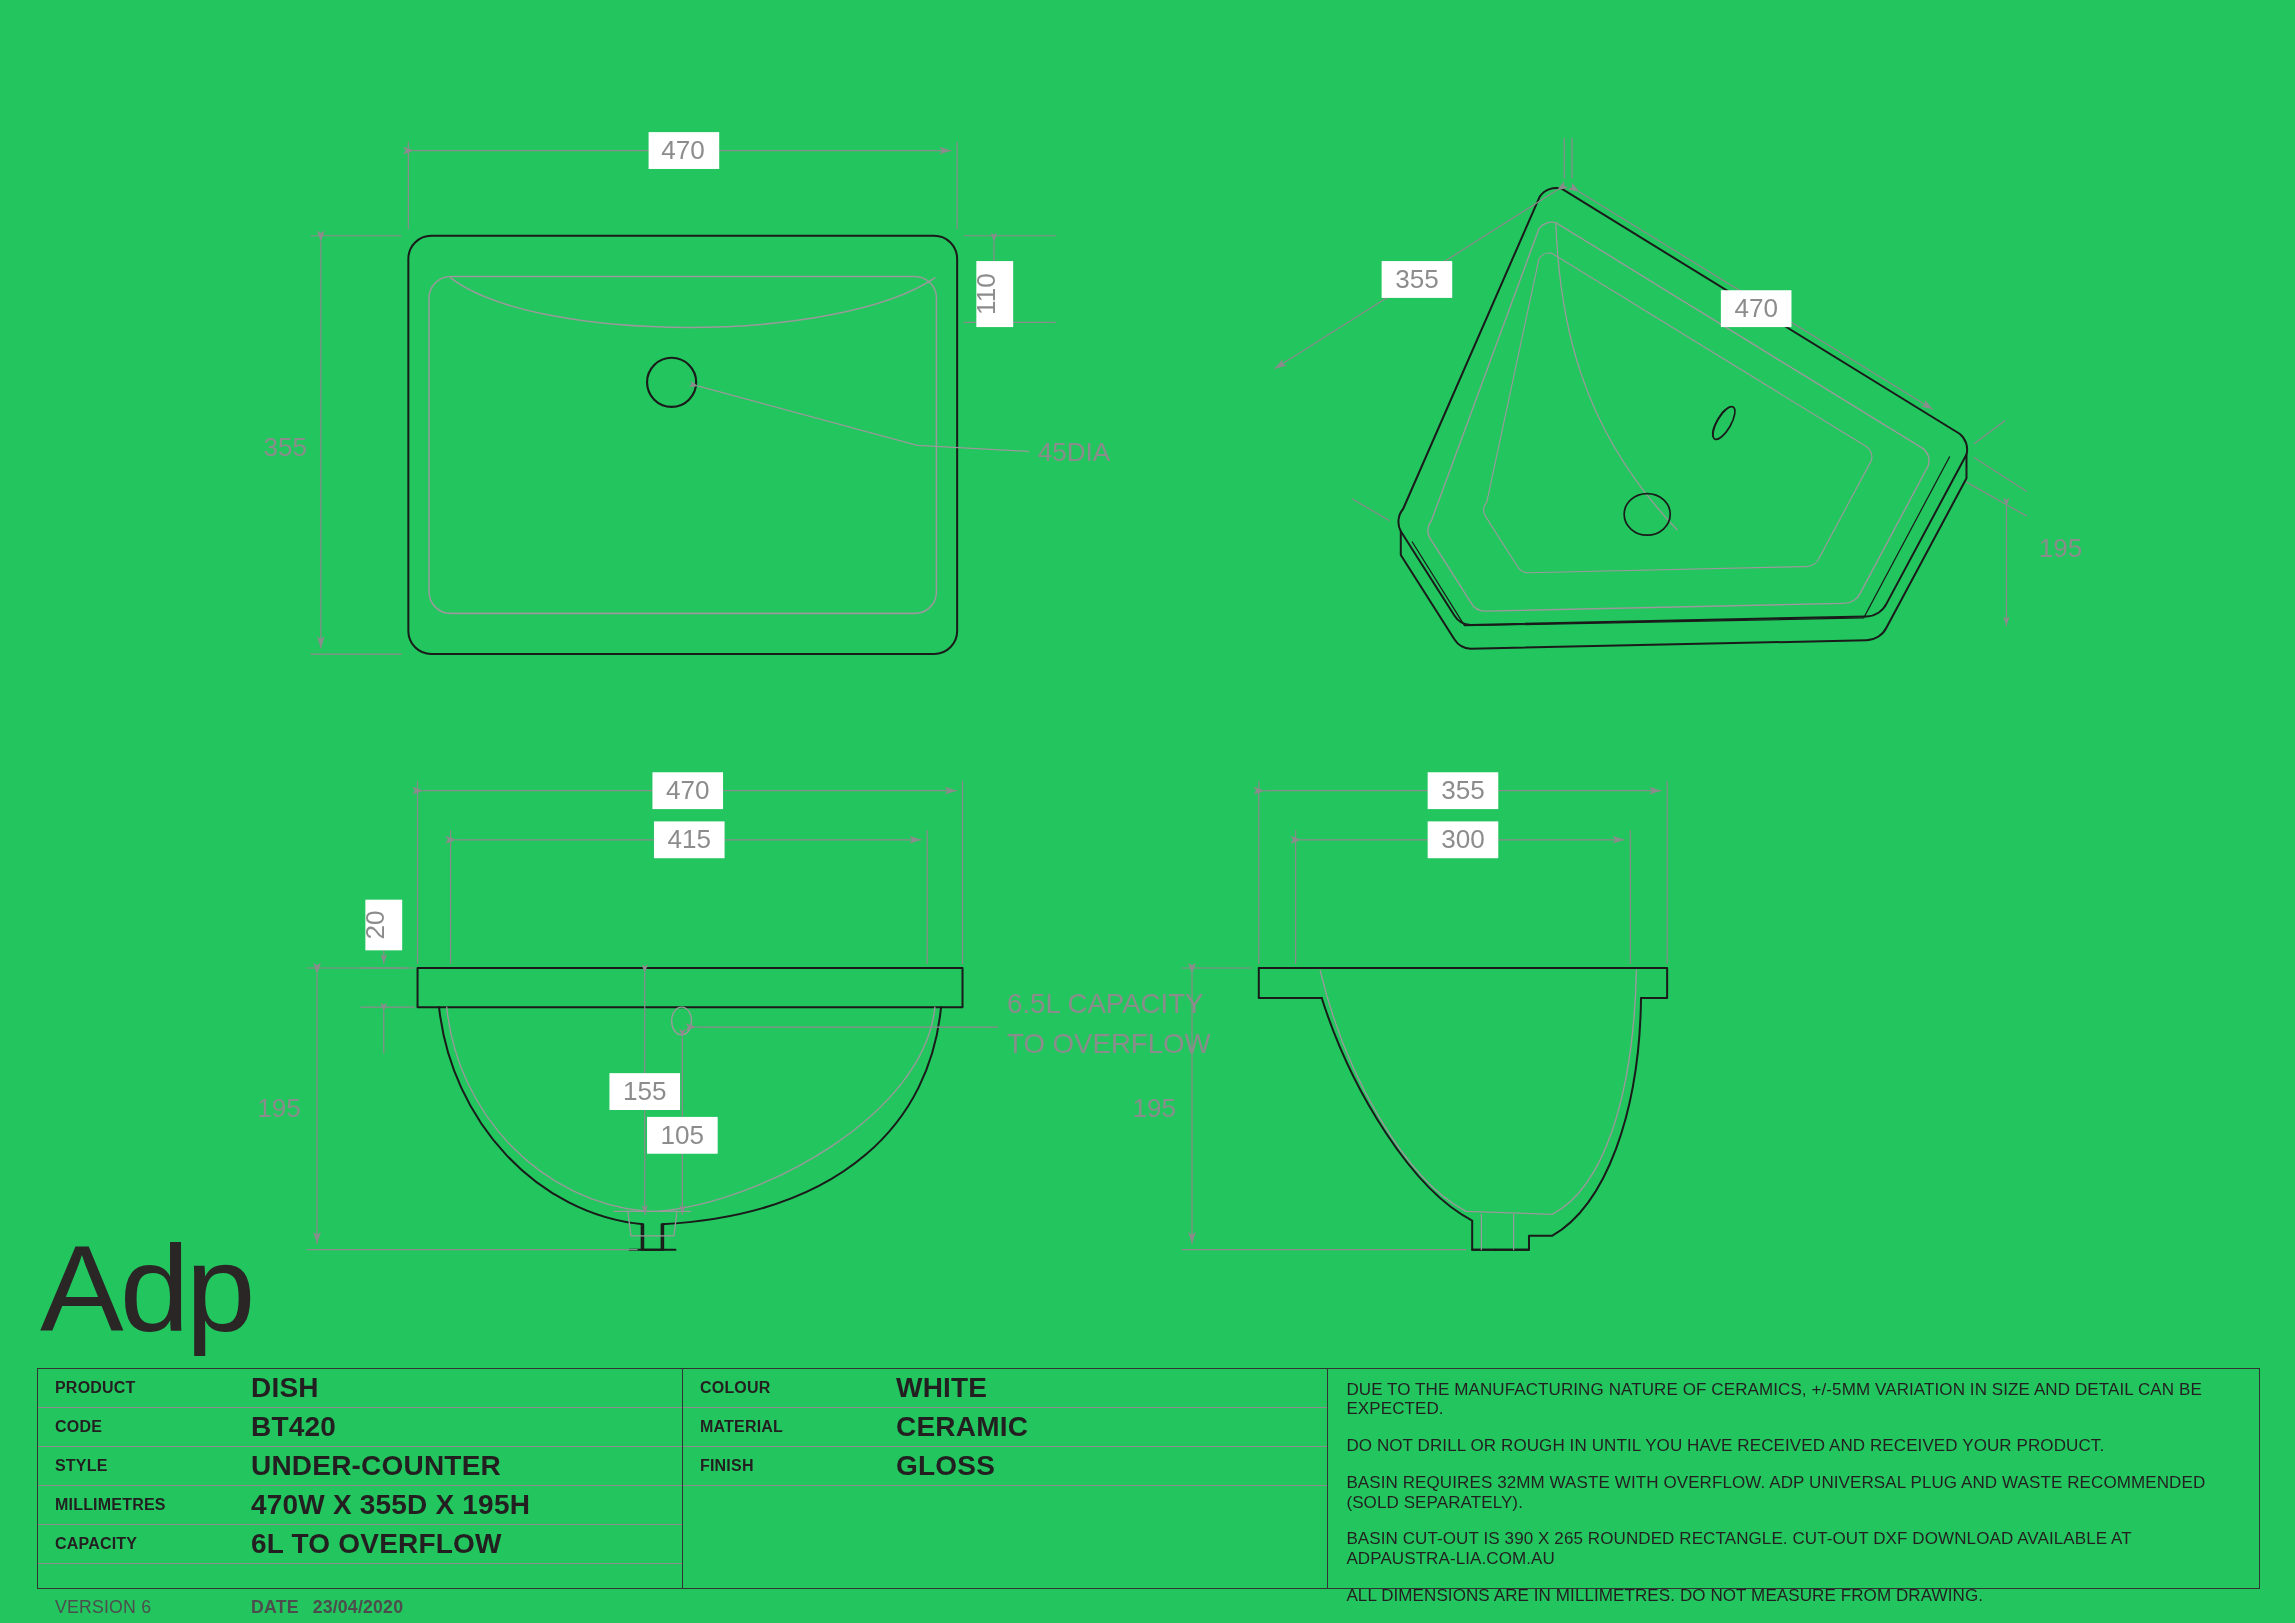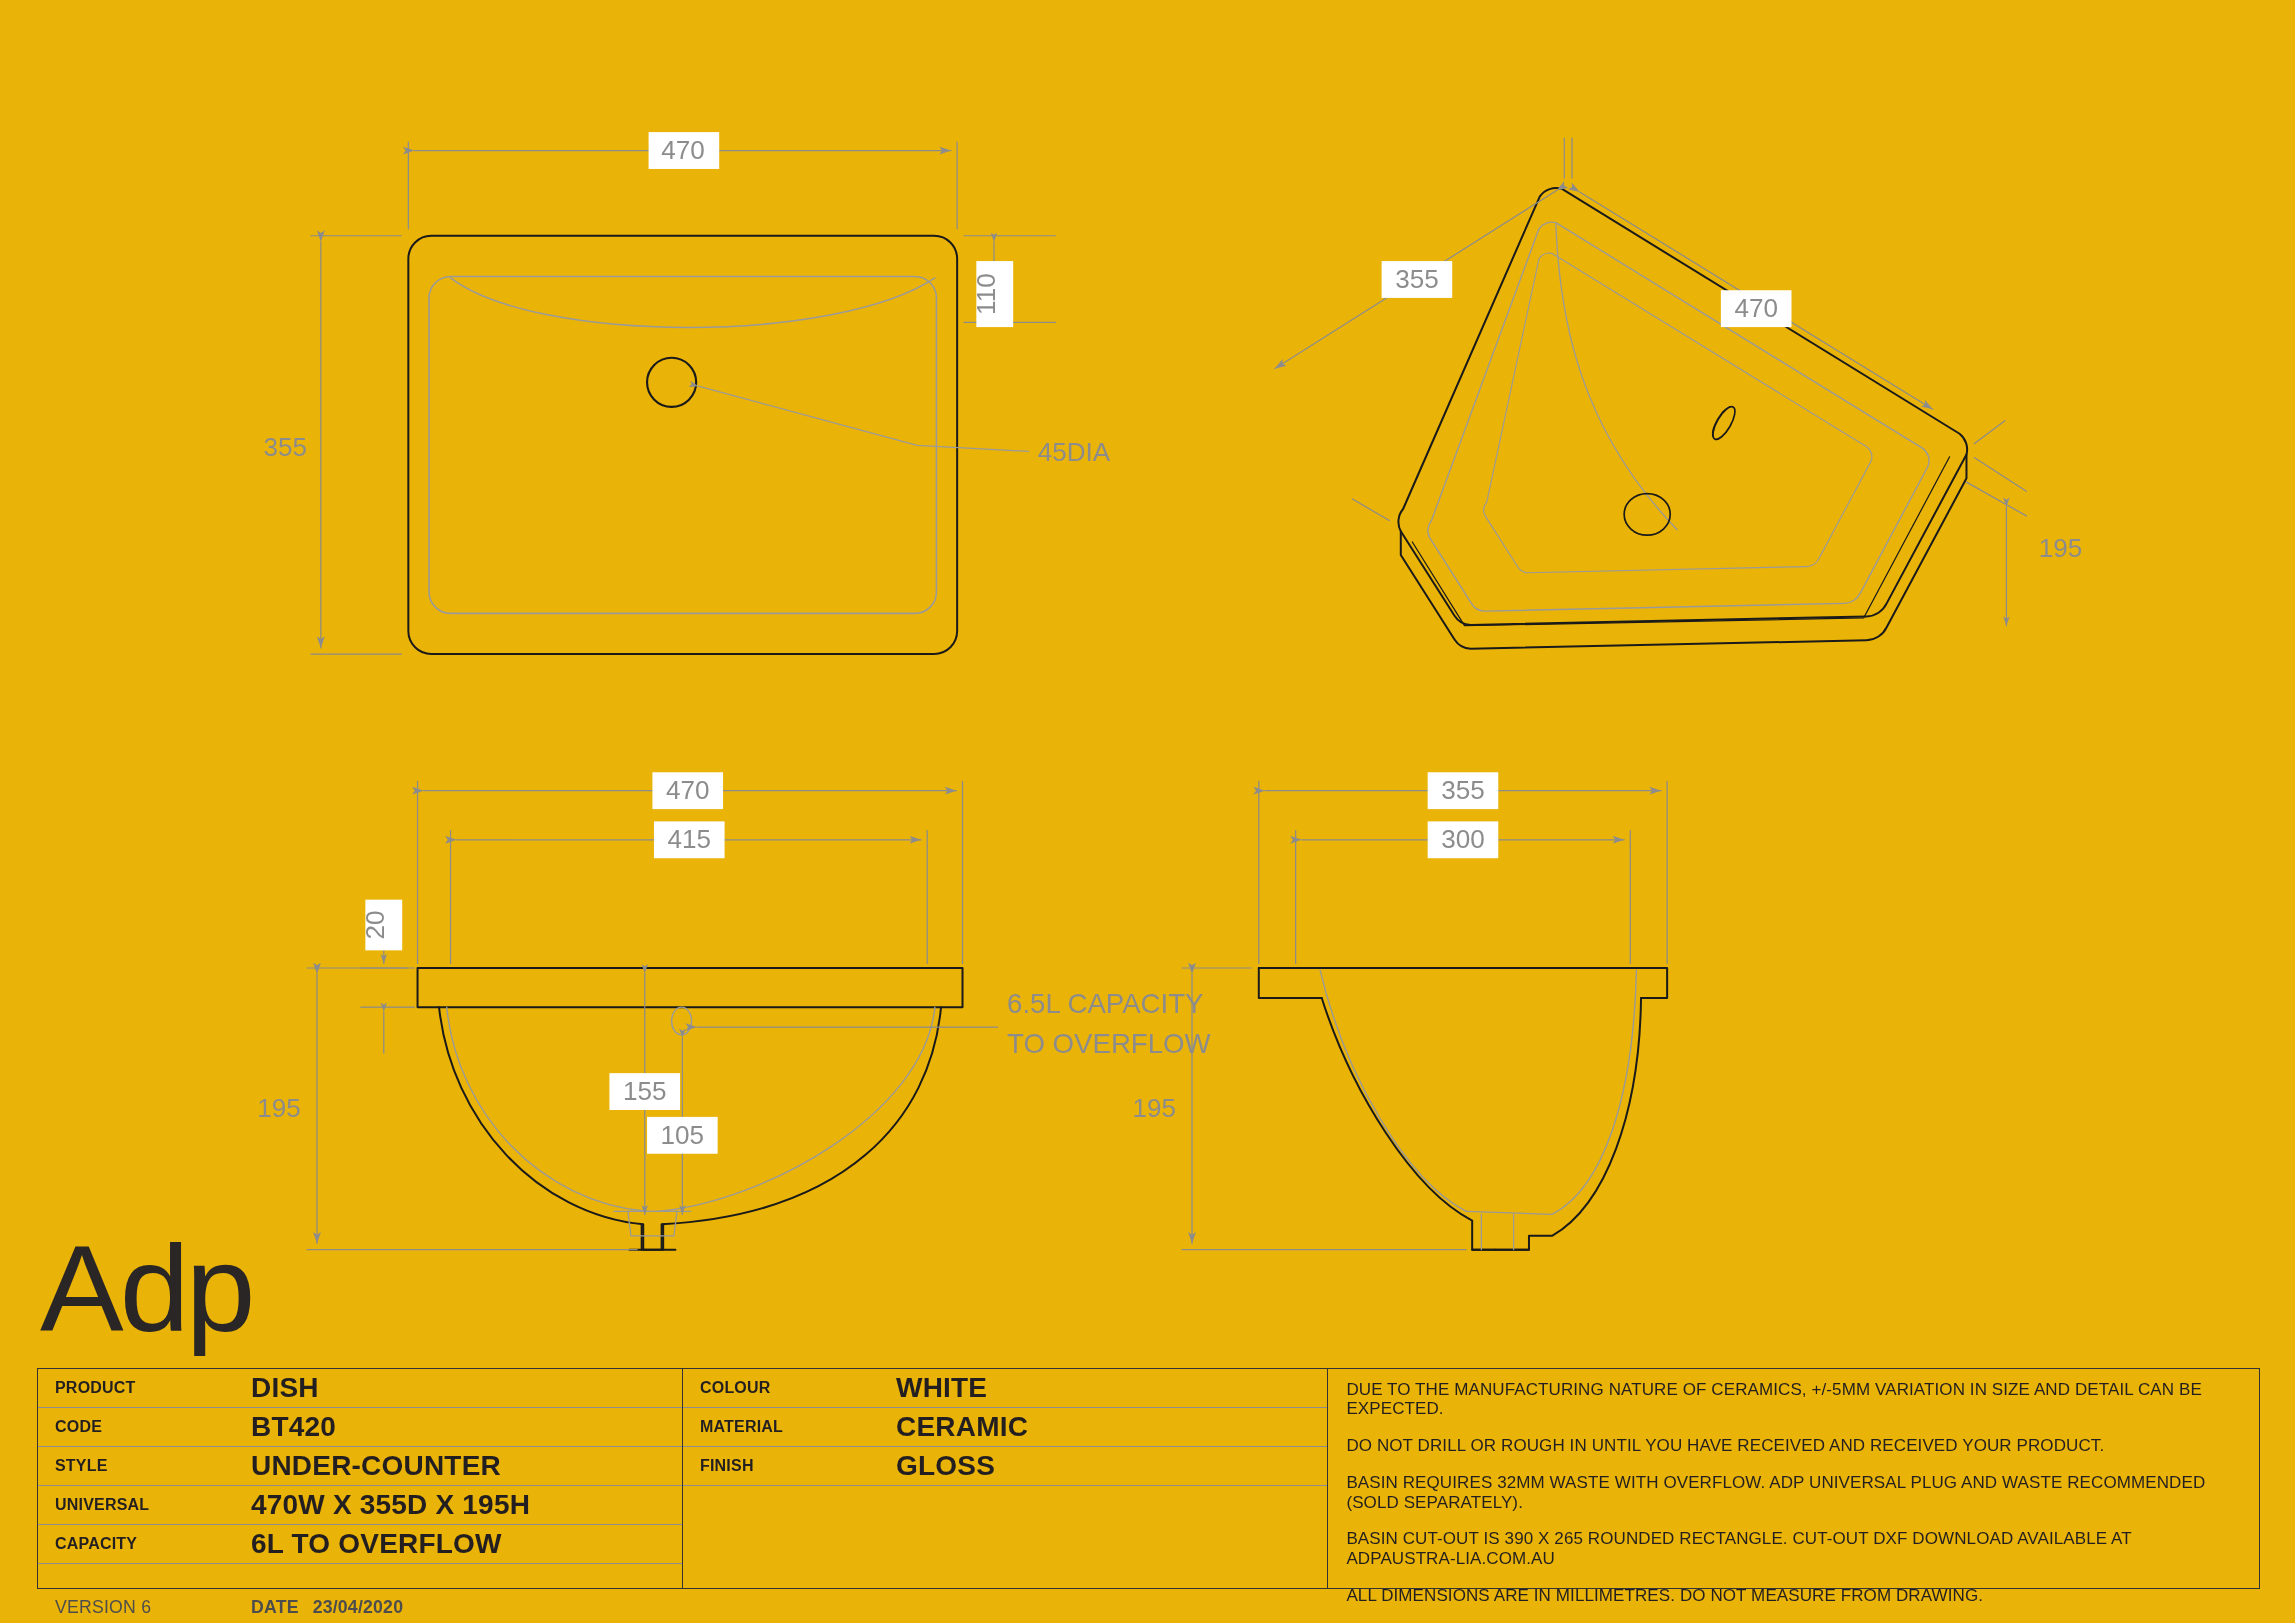--- a/index.html
+++ b/index.html
@@ -3,21 +3,21 @@
 <meta charset="utf-8">
 <style>
   html,body{margin:0;padding:0;background:#ffffff;}
   body{
     width:2295px;height:1624px;
     font-family:"Liberation Sans", sans-serif;
     color:#231f20;
     overflow:hidden;
     position:relative;
   }
-  .sheet{position:absolute;inset:0;background:#eab308;}
+  .sheet{position:absolute;inset:0;background:#22c55e;}
 
   
   .draw{position:absolute;left:0;top:0;width:2295px;height:1259px;}
   .draw svg{display:block;width:2295px;height:1259px;}
 
   
   .logo{
     position:absolute;left:40px;top:1227px;
     font-size:123px;line-height:1;
     letter-spacing:-3.8px;
@@ -289,21 +289,21 @@
       </div>
       <div class="row">
         <div class="k">CODE</div>
         <div class="v">BT420</div>
       </div>
       <div class="row">
         <div class="k">STYLE</div>
         <div class="v">UNDER-COUNTER</div>
       </div>
       <div class="row">
-        <div class="k">UNIVERSAL</div>
+        <div class="k">MILLIMETRES</div>
         <div class="v">470W X 355D X 195H</div>
       </div>
       <div class="row">
         <div class="k">CAPACITY</div>
         <div class="v">6L  TO OVERFLOW</div>
       </div>
       <div class="row ver">
         <div class="k">VERSION 6</div>
         <div class="v">
           <span class="lbl">DATE</span><span>23/04/2020</span>

